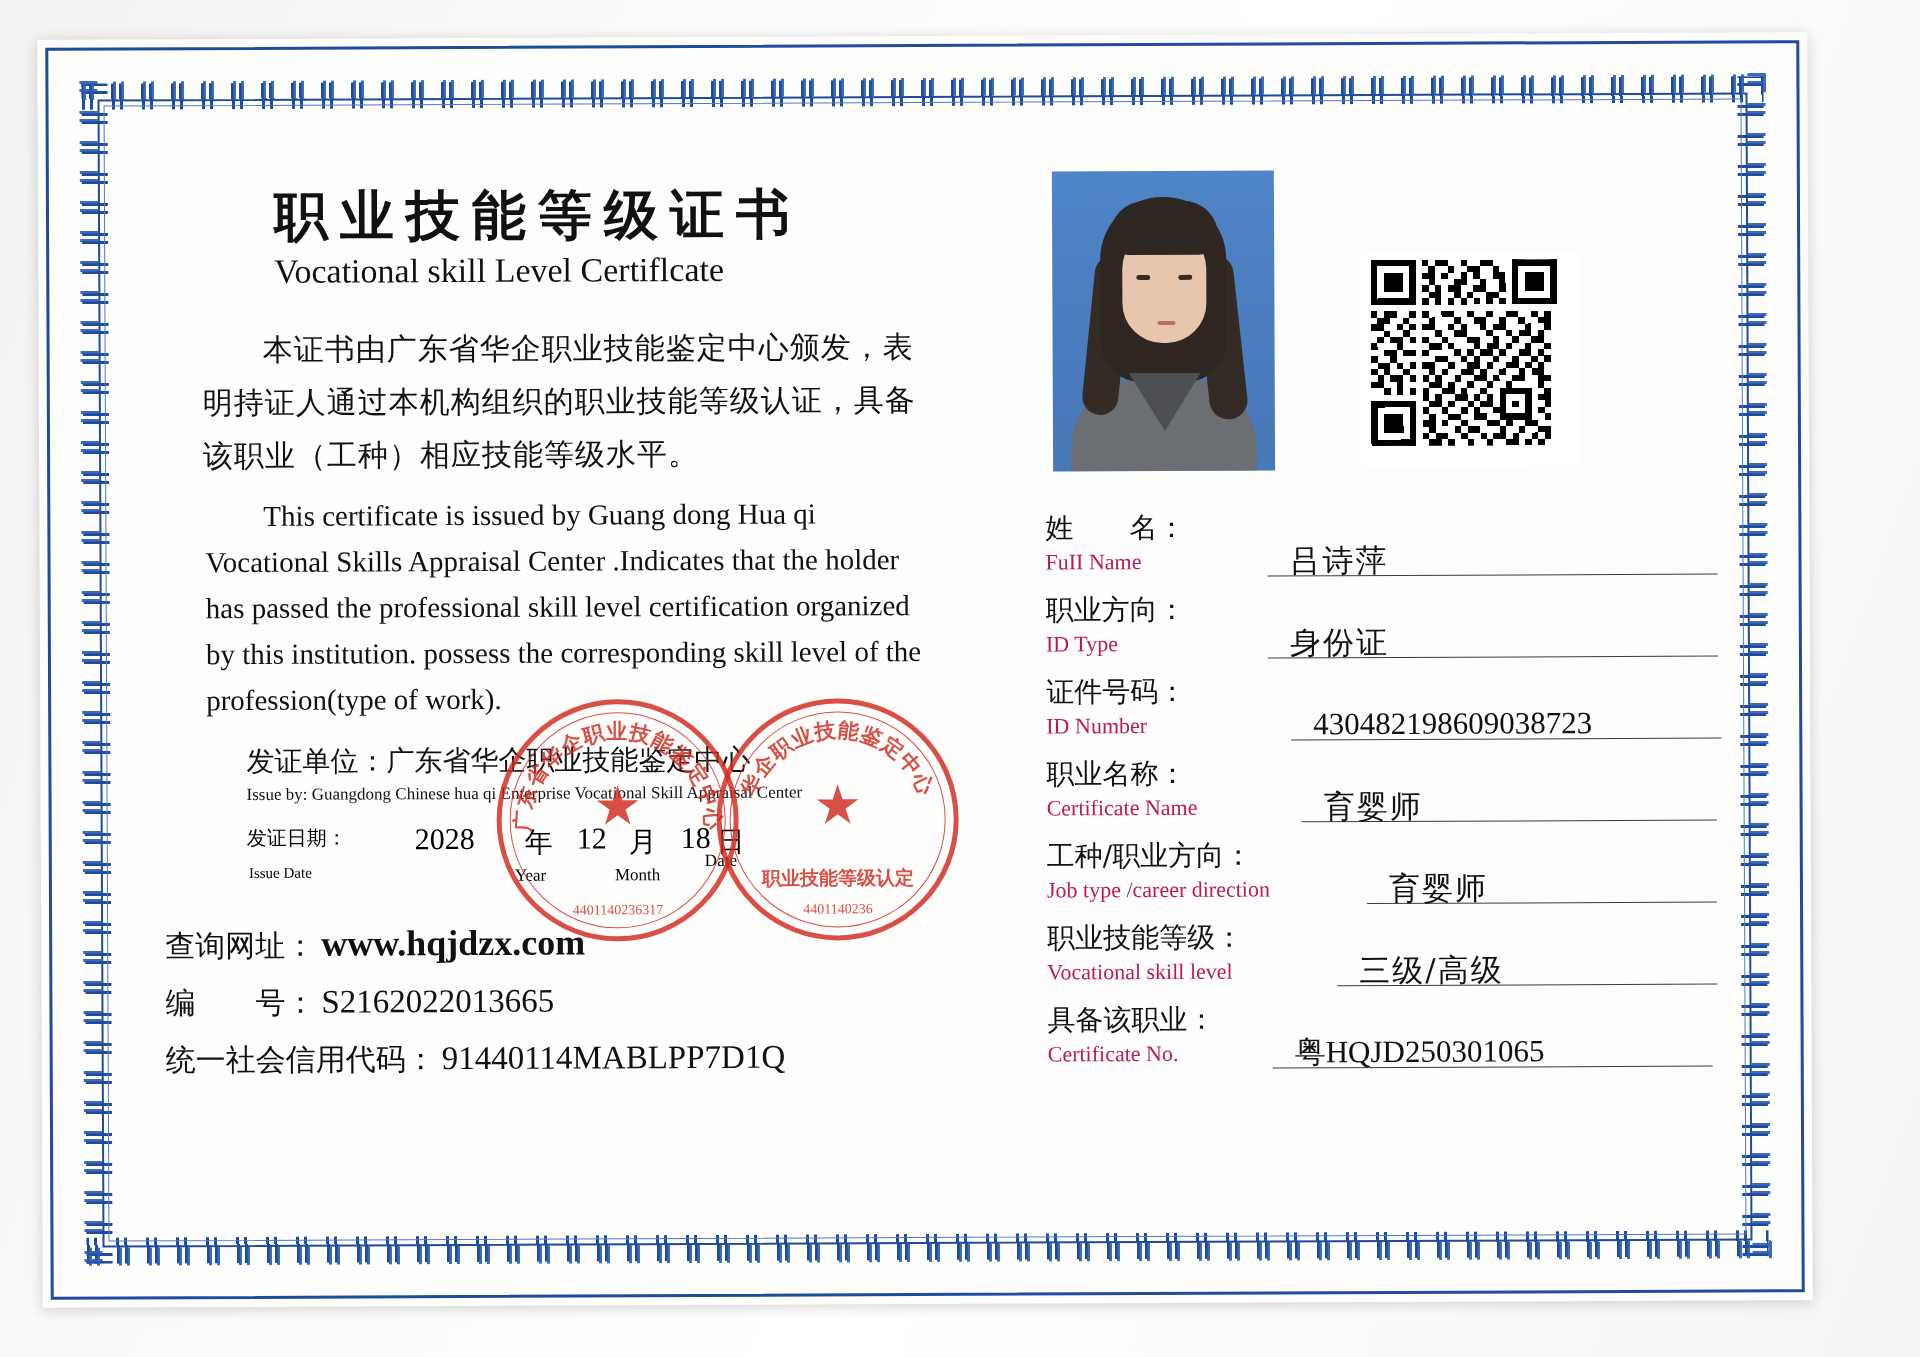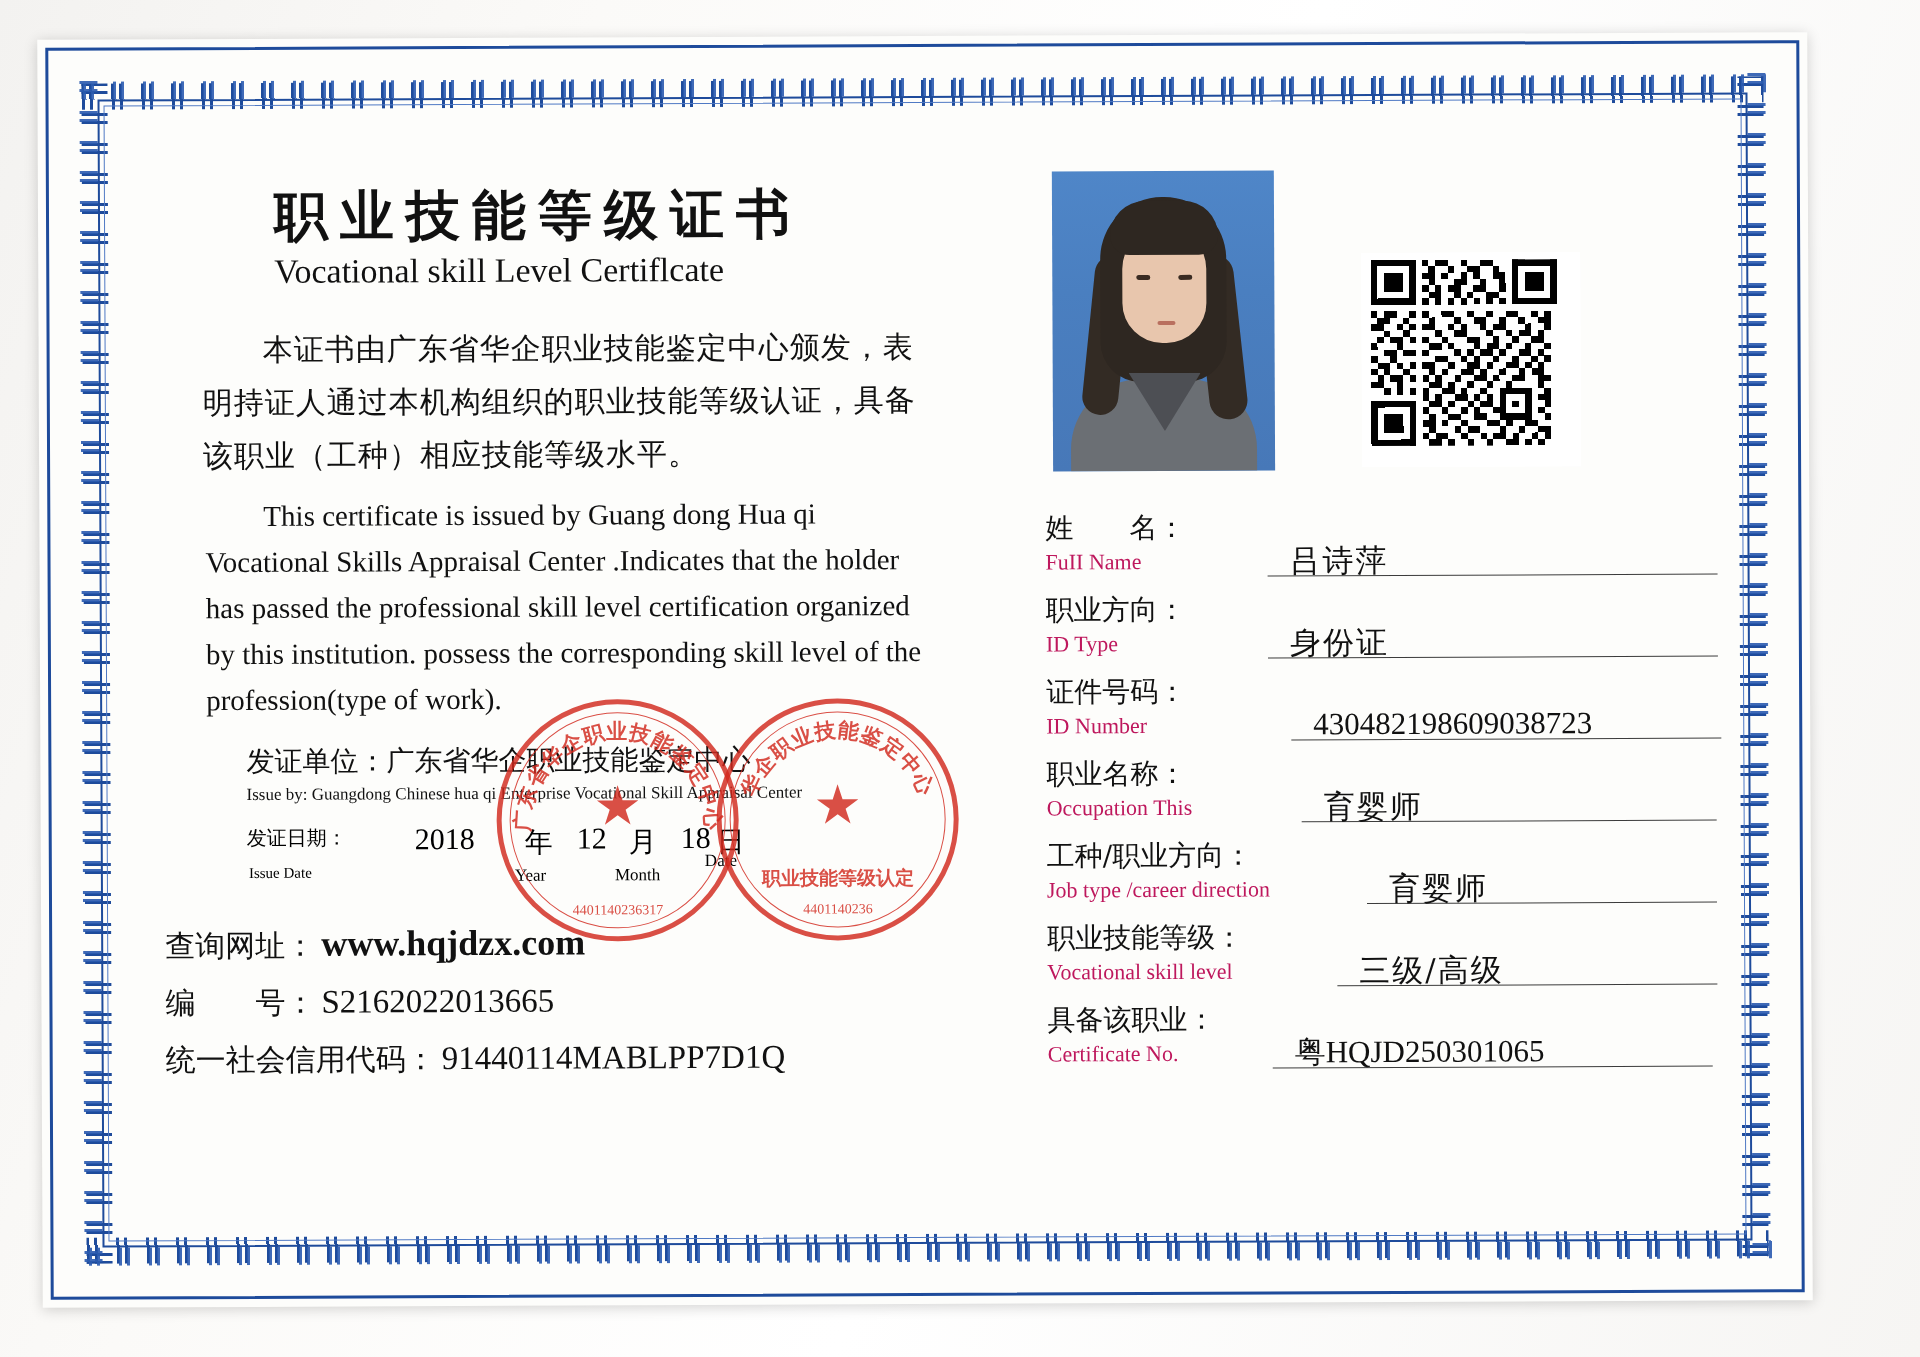--- a/index.html
+++ b/index.html
@@ -405,21 +405,21 @@
         </div>
         <div class="issuer-en">
           <span>Issue by:</span>
           <span>Guangdong Chinese hua qi Enterprise Vocational Skill Appraisal Center</span>
         </div>
       </div>
 
       <div class="date-row">
         <span class="date-cn">发证日期：</span>
         <span class="date-en">Issue Date</span>
-        <span class="date-val-year">2018</span>
+        <span class="date-val-year">2028</span>
         <span class="date-lbl-year-cn">年</span>
         <span class="date-lbl-year-en">Year</span>
         <span class="date-val-month">12</span>
         <span class="date-lbl-month-cn">月</span>
         <span class="date-lbl-month-en">Month</span>
         <span class="date-val-day">18</span>
         <span class="date-lbl-day-cn">日</span>
         <span class="date-lbl-day-en">Date</span>
       </div>
 
@@ -732,21 +732,21 @@
         <div class="field idnum">
           <span class="f-label-cn">证件号码：</span>
           <span class="f-label-en">ID Number</span>
           <span class="f-rule">
             <span class="f-text">430482198609038723</span>
           </span>
         </div>
 
         <div class="field occ">
           <span class="f-label-cn">职业名称：</span>
-          <span class="f-label-en">Occupation This</span>
+          <span class="f-label-en">Certificate Name</span>
           <span class="f-rule">
             <span class="f-text cnf">育婴师</span>
           </span>
         </div>
 
         <div class="field job">
           <span class="f-label-cn">工种/职业方向：</span>
           <span class="f-label-en">Job type /career direction</span>
           <span class="f-rule">
             <span class="f-text cnf">育婴师</span>

